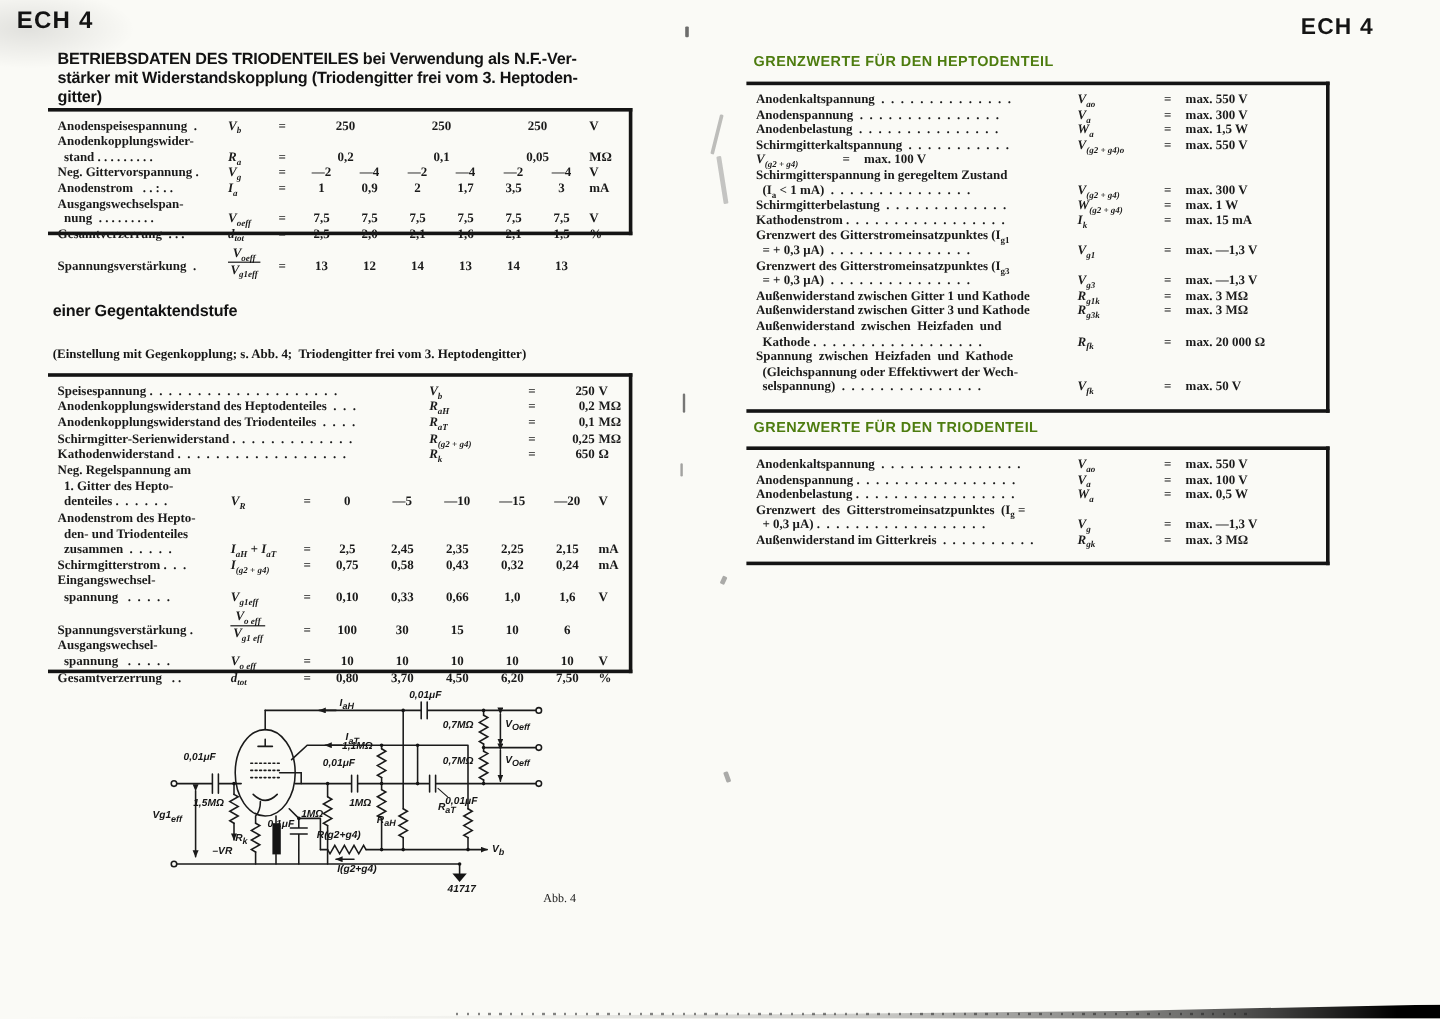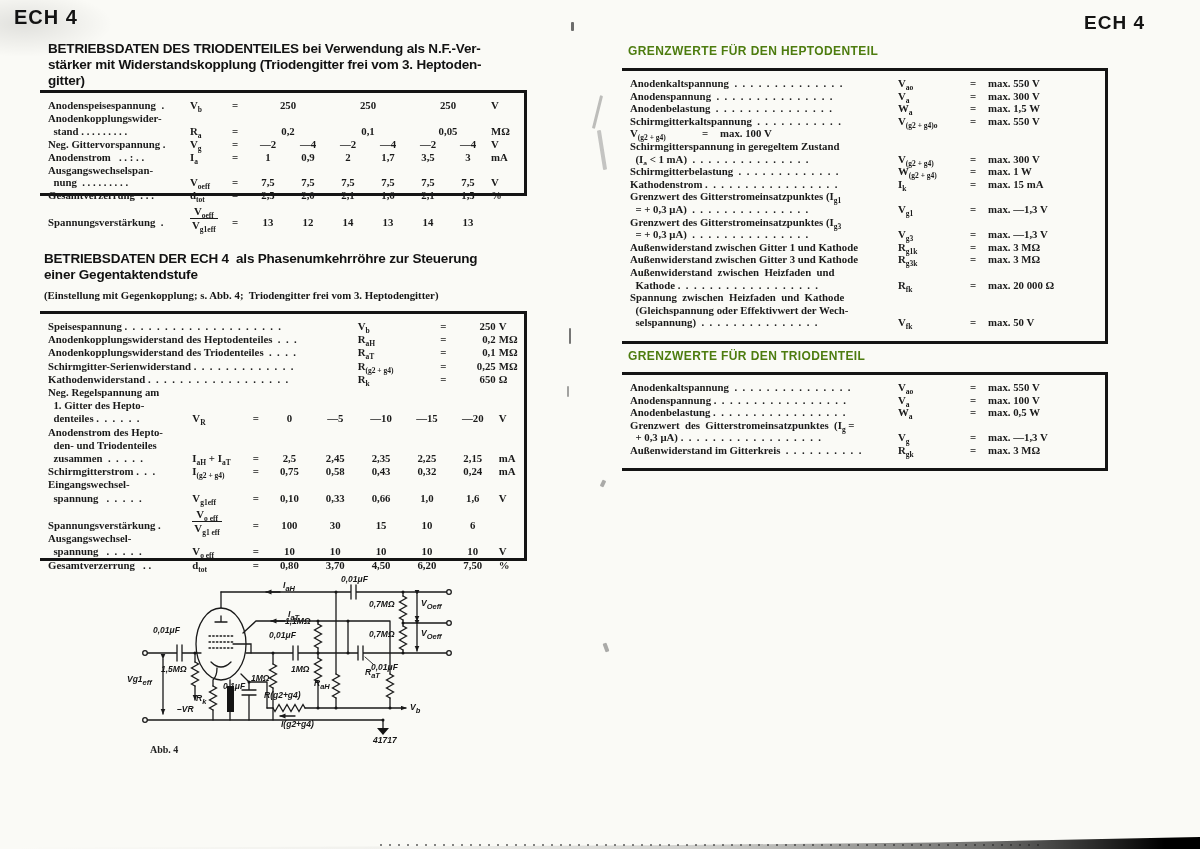--- a/index.html
+++ b/index.html
@@ -11,21 +11,21 @@
   .pghdr{font-family:"Liberation Sans",sans-serif;font-weight:bold;font-size:20px;letter-spacing:1px;color:#141414}
   
   .stitle{font-family:"Liberation Sans",sans-serif;font-weight:bold;font-size:13.5px;line-height:16px;letter-spacing:-0.2px;color:#121212;white-space:pre}
   .rtitle{font-family:"Liberation Sans",sans-serif;font-weight:bold;font-size:12px;letter-spacing:0.4px;color:#4d7c0f}
   .subnote{font-weight:bold;font-size:10.8px;white-space:pre}
   
   .tbox{border-top:3px solid #141414;border-bottom:3px solid #141414;border-right:3px solid #141414;
         box-sizing:border-box;padding:6px 0 0 8px;background:transparent}
   .trow{display:flex;align-items:flex-end;font-weight:bold;font-size:10.8px;line-height:12.9px;color:#1a1a1a}
   .lab{white-space:pre;overflow:hidden}
-  .sym{white-space:pre}
+  .sym{font-style:italic;white-space:pre}
   sub{font-size:7.5px;line-height:0}
   .eq{text-align:left}
   .cell{text-align:center;white-space:pre}
   .unit{padding-left:3px;white-space:pre}
   .frac{display:inline-flex;flex-direction:column;text-align:center;vertical-align:middle;transform:translateY(3px)}
   .frac .num{border-bottom:1px solid #1a1a1a;padding:0 2px}
   .frac .den{padding:0 2px}
   
   .t1lab{width:142px}.t1sym{width:42px}.t1eq{width:16px}.t1cell{width:40px}.t1cell2{width:80px}.t1unit{width:28px}
   
@@ -33,21 +33,21 @@
   .t2labw{width:318px}.t2symw{width:56px}
   .eqv{width:85px;display:flex;justify-content:space-between;box-sizing:border-box;padding-left:28px}
   
   .rlab{width:268px}.rsym{width:72px}.req{width:18px}.rval{flex:1;white-space:pre}
   .rrow{line-height:12.6px}
   
   #figure{overflow:visible}
   #figure svg{overflow:visible}
   .clabel{position:absolute;font-family:"Liberation Sans",sans-serif;font-style:italic;font-weight:bold;
           font-size:8.5px;white-space:pre;color:#161616}
-  .caption{font-weight:bold;font-size:9.5px;line-height:11px;text-align:left;color:#222}
+  .caption{font-weight:normal;font-size:9.5px;line-height:11px;text-align:right;color:#222}
   .caption .cap-t{font-size:10px}
   
   .mark{position:absolute;background:#4a4a4a;border-radius:1px}
   #bottom-band{position:absolute;left:0;right:0;bottom:0;height:12px;
      background:linear-gradient(to right,rgba(0,0,0,0) 0%,rgba(0,0,0,0.04) 35%,rgba(0,0,0,0.18) 60%,rgba(0,0,0,0.55) 82%,#000 97%);
      clip-path:polygon(0 88%,30% 80%,55% 68%,78% 45%,100% 0,100% 100%,0 100%)}
   #bottom-speckle{position:absolute;left:380px;right:160px;bottom:3px;height:2px;opacity:.55;
      background:repeating-linear-gradient(90deg,#222 0 2px,transparent 2px 9px)}
   #tl-smudge{position:absolute;left:0;top:0;width:120px;height:60px;
      background:radial-gradient(ellipse at 20% 40%,rgba(0,0,0,0.10),transparent 65%)}
@@ -135,21 +135,21 @@
       <div class="cell t1cell">13</div>
       <div class="cell t1cell">12</div>
       <div class="cell t1cell">14</div>
       <div class="cell t1cell">13</div>
       <div class="cell t1cell">14</div>
       <div class="cell t1cell">13</div>
       <div class="unit t1unit"></div>
     </div>
   </div>
 
-<div class="abs stitle" style="left:44px;top:251px"><div>BETRIEBSDATEN DER ECH 4  als Phasenumkehrröhre zur Steuerung</div><div>einer Gegentaktendstufe</div></div>
+<div class="abs stitle" style="left:44px;top:251px"><div>einer Gegentaktendstufe</div></div>
 <div class="abs subnote" style="left:44px;top:289px">(Einstellung mit Gegenkopplung; s. Abb. 4;  Triodengitter frei vom 3. Heptodengitter)</div>
 <div class="abs tbox" id="t2" style="left:40px;top:311px;width:487px;height:250px">
     <div class="trow" style="line-height:13.2px">
       <div class="lab t2labw"><div>Speisespannung .  .  .  .  .  .  .  .  .  .  .  .  .  .  .  .  .  .  .  .</div></div>
       <div class="sym t2symw">V<sub>b</sub></div>
       <div class="eqv">
         <span>=</span>
         <span>250</span>
       </div>
       <div class="unit t2unit">V</div>

